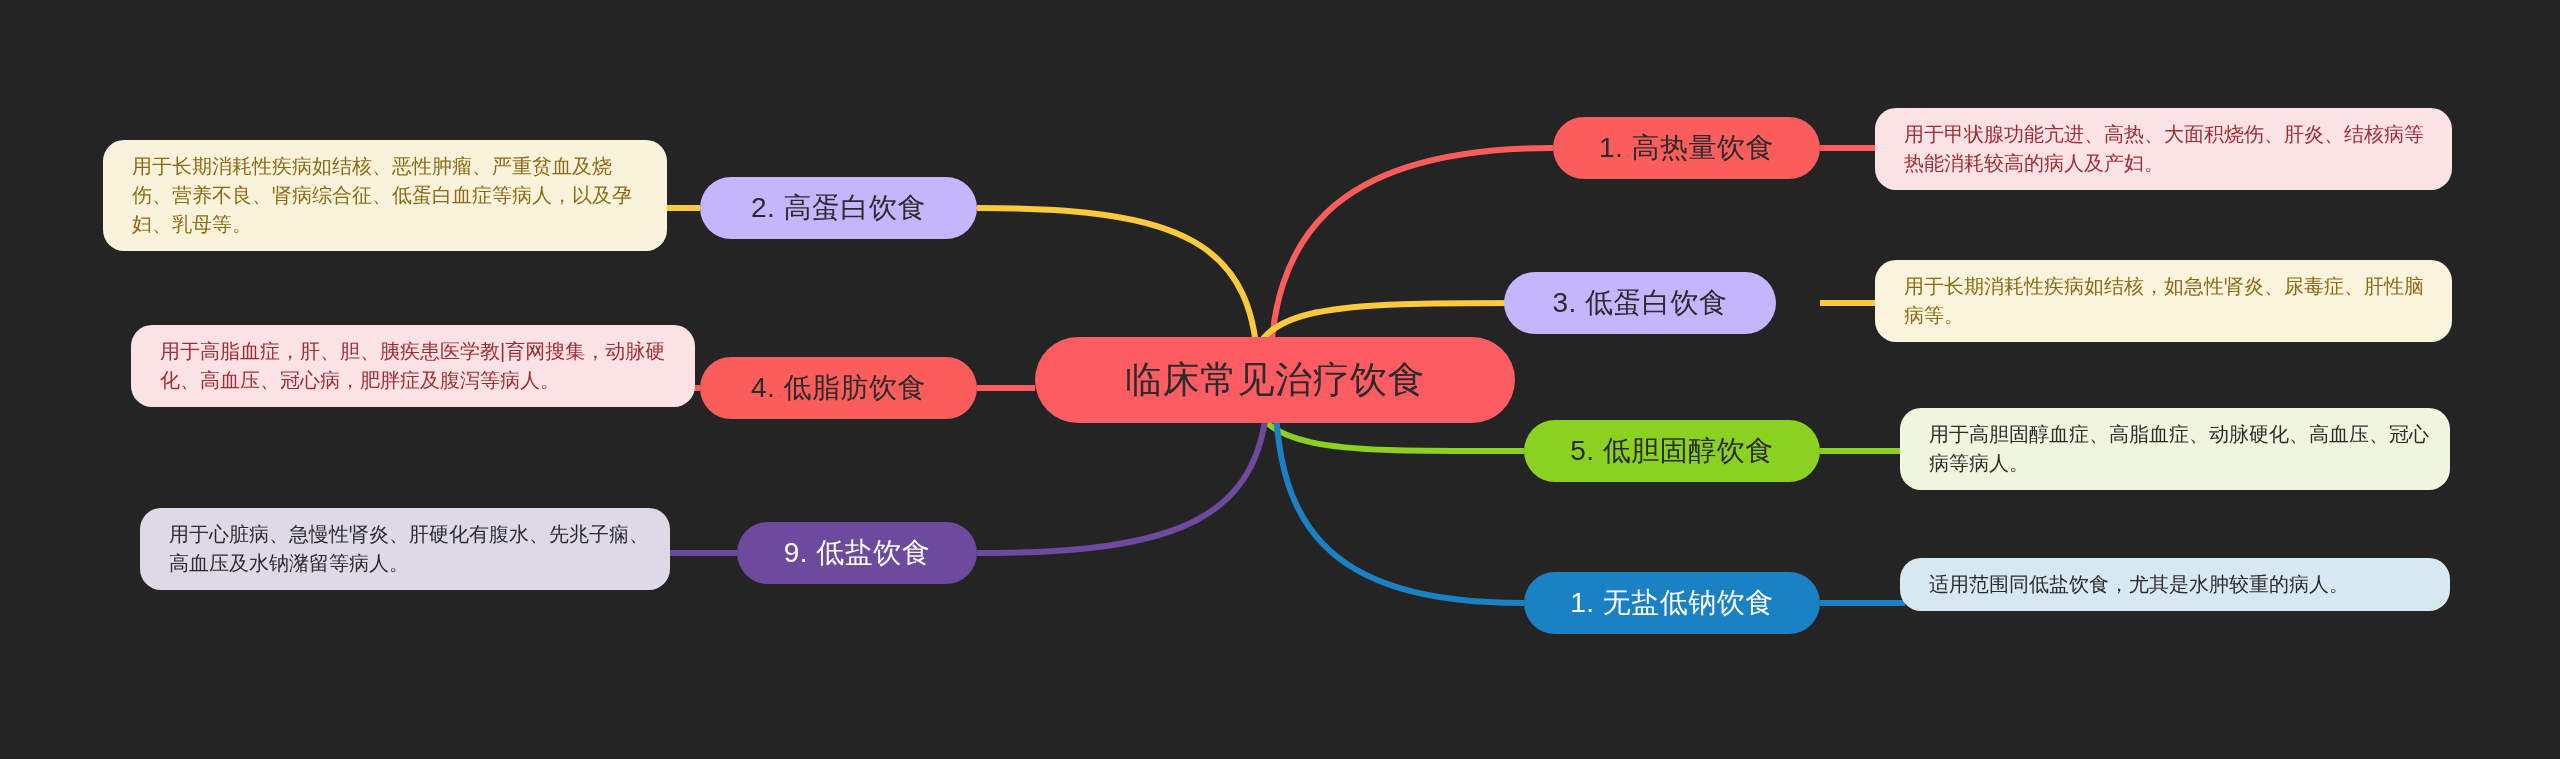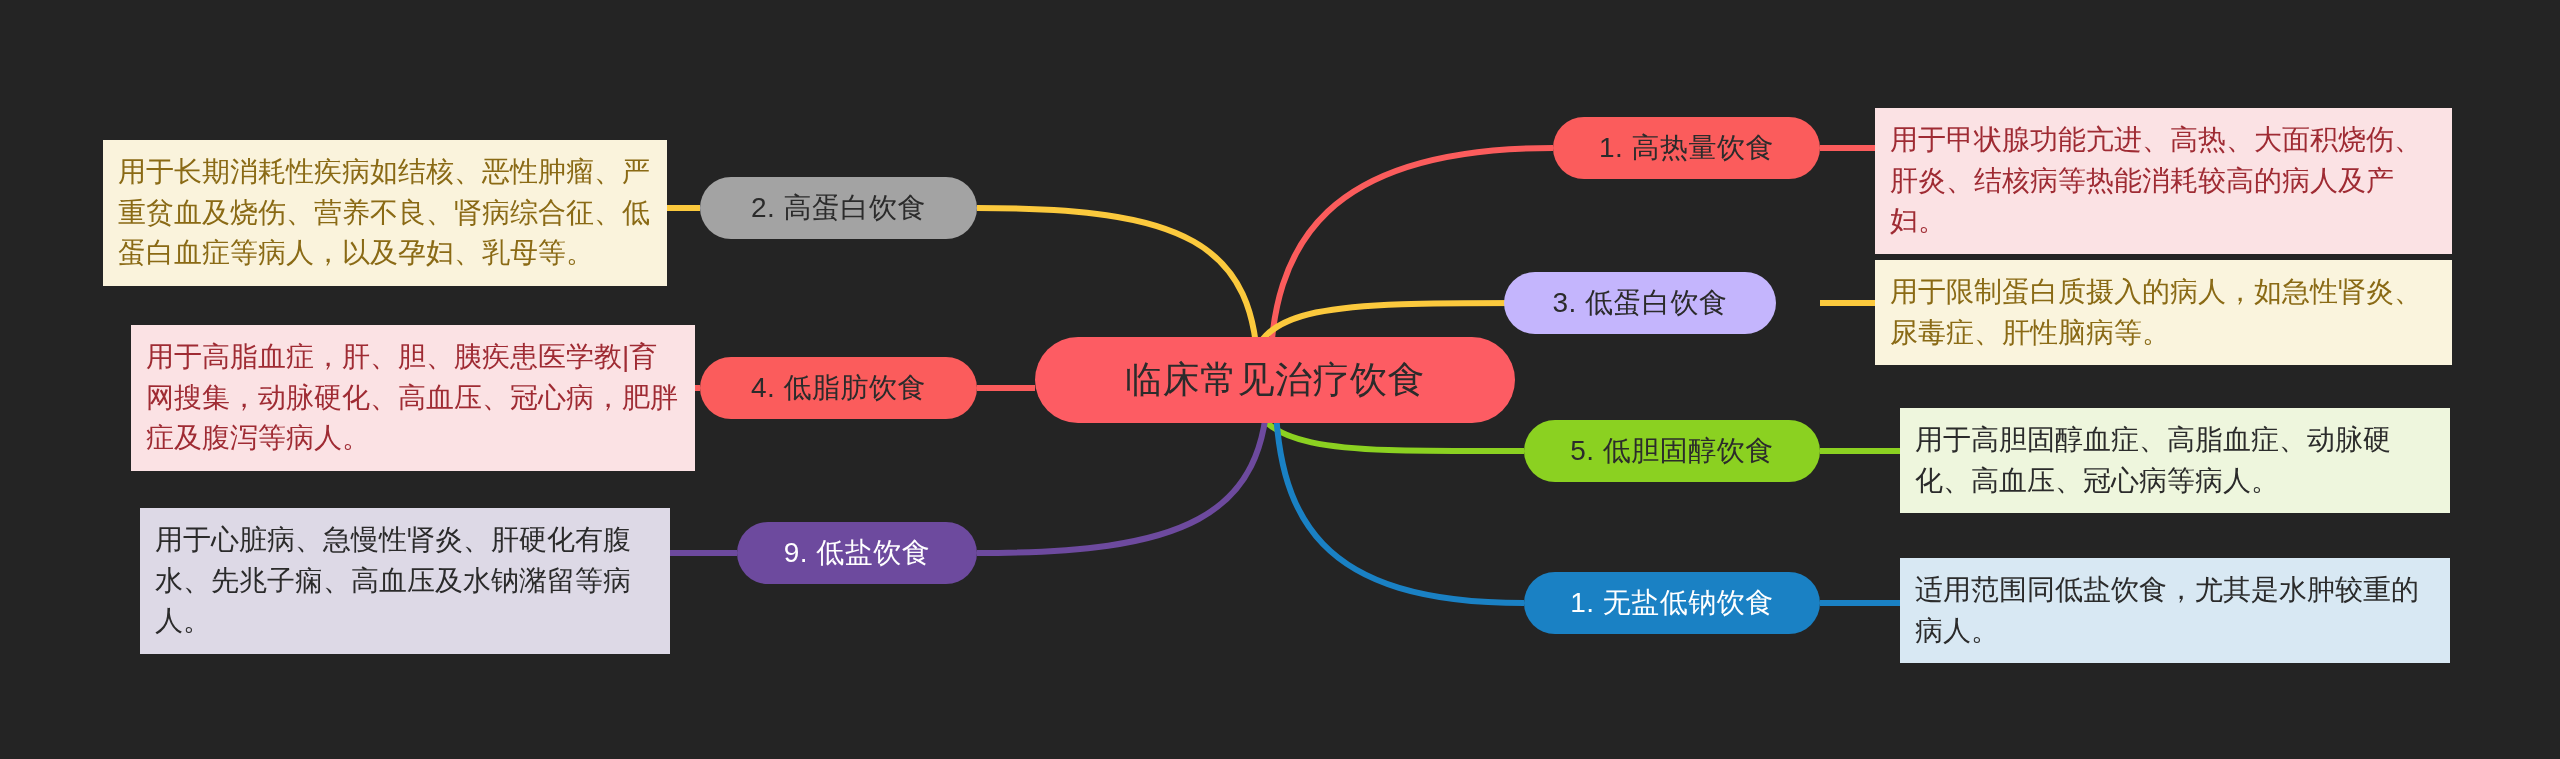--- a/index.html
+++ b/index.html
@@ -30,30 +30,30 @@
   }
 
   .branch{
     height:62px;font-size:28px;z-index:5;
   }
   .b1{left:1553px;top:117px;width:267px;background:#fb5c5c;color:#2b2b2b;}
   .b3{left:1504px;top:272px;width:272px;background:#c4b5fd;color:#2b2b2b;}
   .b5{left:1524px;top:420px;width:296px;background:#8bd121;color:#2b2b2b;}
   .b7{left:1524px;top:572px;width:296px;background:#1a81c4;color:#ffffff;}
 
-  .b2{left:700px;top:177px;width:277px;background:#a3a3a3;color:#2b2b2b;}
+  .b2{left:700px;top:177px;width:277px;background:#c4b5fd;color:#2b2b2b;}
   .b4{left:700px;top:357px;width:277px;background:#fb5c5c;color:#2b2b2b;}
   .b6{left:737px;top:522px;width:240px;background:#6d4a9e;color:#ffffff;}
 
   .desc{
     position:absolute;
     box-sizing:border-box;
-    border-radius:0;
-    padding:12px 16px 12px 15px;
-    font-size:28px;
+    border-radius:21px;
+    padding:12px 16px 12px 29px;
+    font-size:20px;
     line-height:1.45;
     z-index:4;
   }
 
   .d1{left:1875px;top:108px;width:577px;background:#fbe2e4;color:#9f2b33;}
   .d3{left:1875px;top:260px;width:577px;background:#faf4dd;color:#8a6a15;}
   .d5{left:1900px;top:408px;width:550px;background:#eef6dd;color:#2b2b2b;}
   .d7{left:1900px;top:558px;width:550px;background:#d8e8f3;color:#2b2b2b;}
 
   .d2{left:103px;top:140px;width:564px;background:#faf3dc;color:#8a6a15;}
@@ -106,21 +106,21 @@
     <span class="node-label">2. 高蛋白饮食</span>
   </div>
   <div class="node branch b4">
     <span class="node-label">4. 低脂肪饮食</span>
   </div>
   <div class="node branch b6">
     <span class="node-label">9. 低盐饮食</span>
   </div>
 
   <div class="desc d1">用于甲状腺功能亢进、高热、大面积烧伤、肝炎、结核病等热能消耗较高的病人及产妇。</div>
-  <div class="desc d3">用于限制蛋白质摄入的病人，如急性肾炎、尿毒症、肝性脑病等。</div>
+  <div class="desc d3">用于长期消耗性疾病如结核，如急性肾炎、尿毒症、肝性脑病等。</div>
   <div class="desc d5">用于高胆固醇血症、高脂血症、动脉硬化、高血压、冠心病等病人。</div>
   <div class="desc d7">适用范围同低盐饮食，尤其是水肿较重的病人。</div>
 
   <div class="desc d2">用于长期消耗性疾病如结核、恶性肿瘤、严重贫血及烧伤、营养不良、肾病综合征、低蛋白血症等病人，以及孕妇、乳母等。</div>
   <div class="desc d4">用于高脂血症，肝、胆、胰疾患医学教|育网搜集，动脉硬化、高血压、冠心病，肥胖症及腹泻等病人。</div>
   <div class="desc d6">用于心脏病、急慢性肾炎、肝硬化有腹水、先兆子痫、高血压及水钠潴留等病人。</div>
 
 </div>
 
 </body></html>

